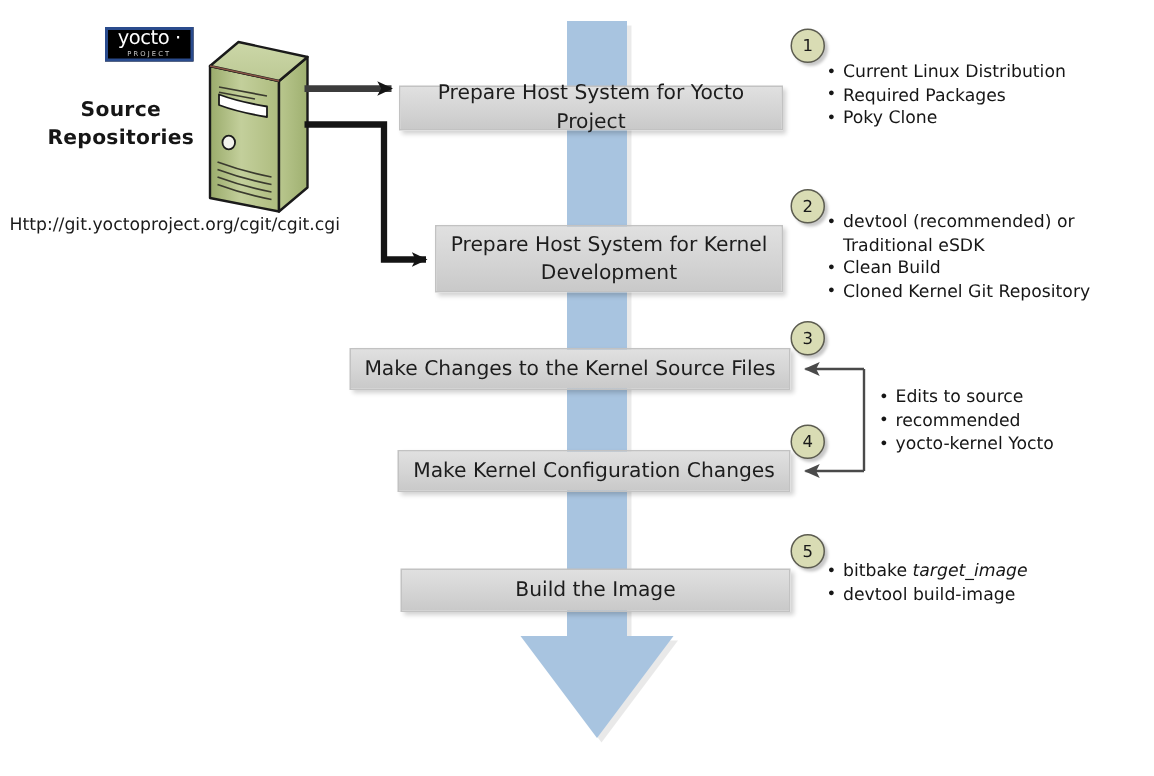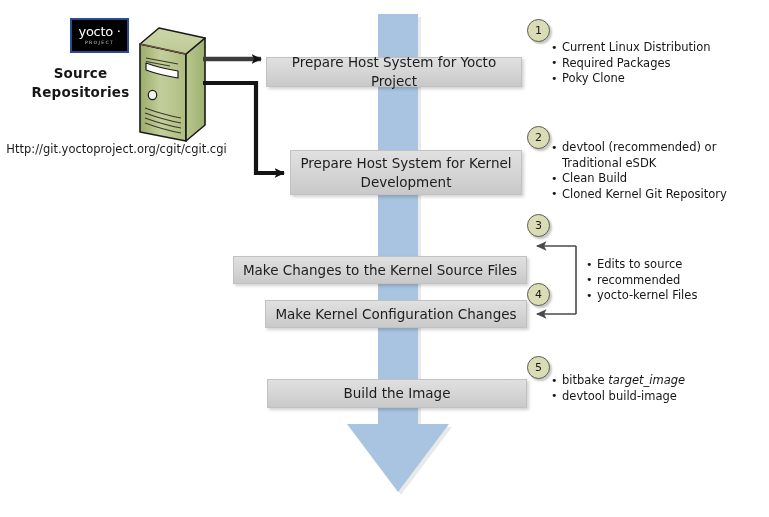--- a/index.html
+++ b/index.html
@@ -19,21 +19,21 @@
     position: absolute;
     left: 0; top: 0;
     width: 769px;
     height: 517px;
   }
   .abs { position: absolute; }
 
   
   #yocto-logo {
     left: 70px; top: 18px;
-    width: 59px; height: 35px;
+    width: 59px; height: 23px;
     background: #000000;
     border: 2px solid #2a4b8d;
     box-sizing: border-box;
     display: flex;
     flex-direction: column;
     align-items: center;
     justify-content: center;
   }
   #yocto-logo .yl-main {
     color: #ffffff;
@@ -219,30 +219,30 @@
 </div>
 
 <div class="abs pbox" style="left:290px; top:150px; width:232px; height:45px;">Prepare Host System for Kernel Development</div>
 <div class="abs step-circle" style="left:527px; top:126px;">2</div>
 <div class="abs bullets" style="left:551px; top:140px; width:180px;">
   <div class="bl wrap">devtool (recommended) or Traditional eSDK</div>
   <div class="bl">Clean Build</div>
   <div class="bl">Cloned Kernel Git Repository</div>
 </div>
 
-<div class="abs pbox" style="left:233px; top:232px; width:294px; height:28px;margin-top:24px;">Make Changes to the Kernel Source Files</div>
+<div class="abs pbox" style="left:233px; top:232px; width:294px; height:28px;">Make Changes to the Kernel Source Files</div>
 <div class="abs step-circle" style="left:527px; top:214px;">3</div>
 
 <div class="abs pbox" style="left:265px; top:300px; width:262px; height:28px;">Make Kernel Configuration Changes</div>
 <div class="abs step-circle" style="left:527px; top:283px;">4</div>
 
 <div class="abs bullets" style="left:586px; top:257px; width:165px;">
   <div class="bl">Edits to source</div>
   <div class="bl">recommended</div>
-  <div class="bl">yocto-kernel Files</div>
+  <div class="bl">yocto-kernel Yocto</div>
 </div>
 
 <div class="abs pbox" style="left:267px; top:379px; width:260px; height:29px;">Build the Image</div>
 <div class="abs step-circle" style="left:527px; top:356px;">5</div>
 <div class="abs bullets" style="left:551px; top:373px; width:190px;">
   <div class="bl"><span>bitbake </span><span class="ital">target_image</span></div>
   <div class="bl">devtool build-image</div>
 </div>
 
 </body></html>

